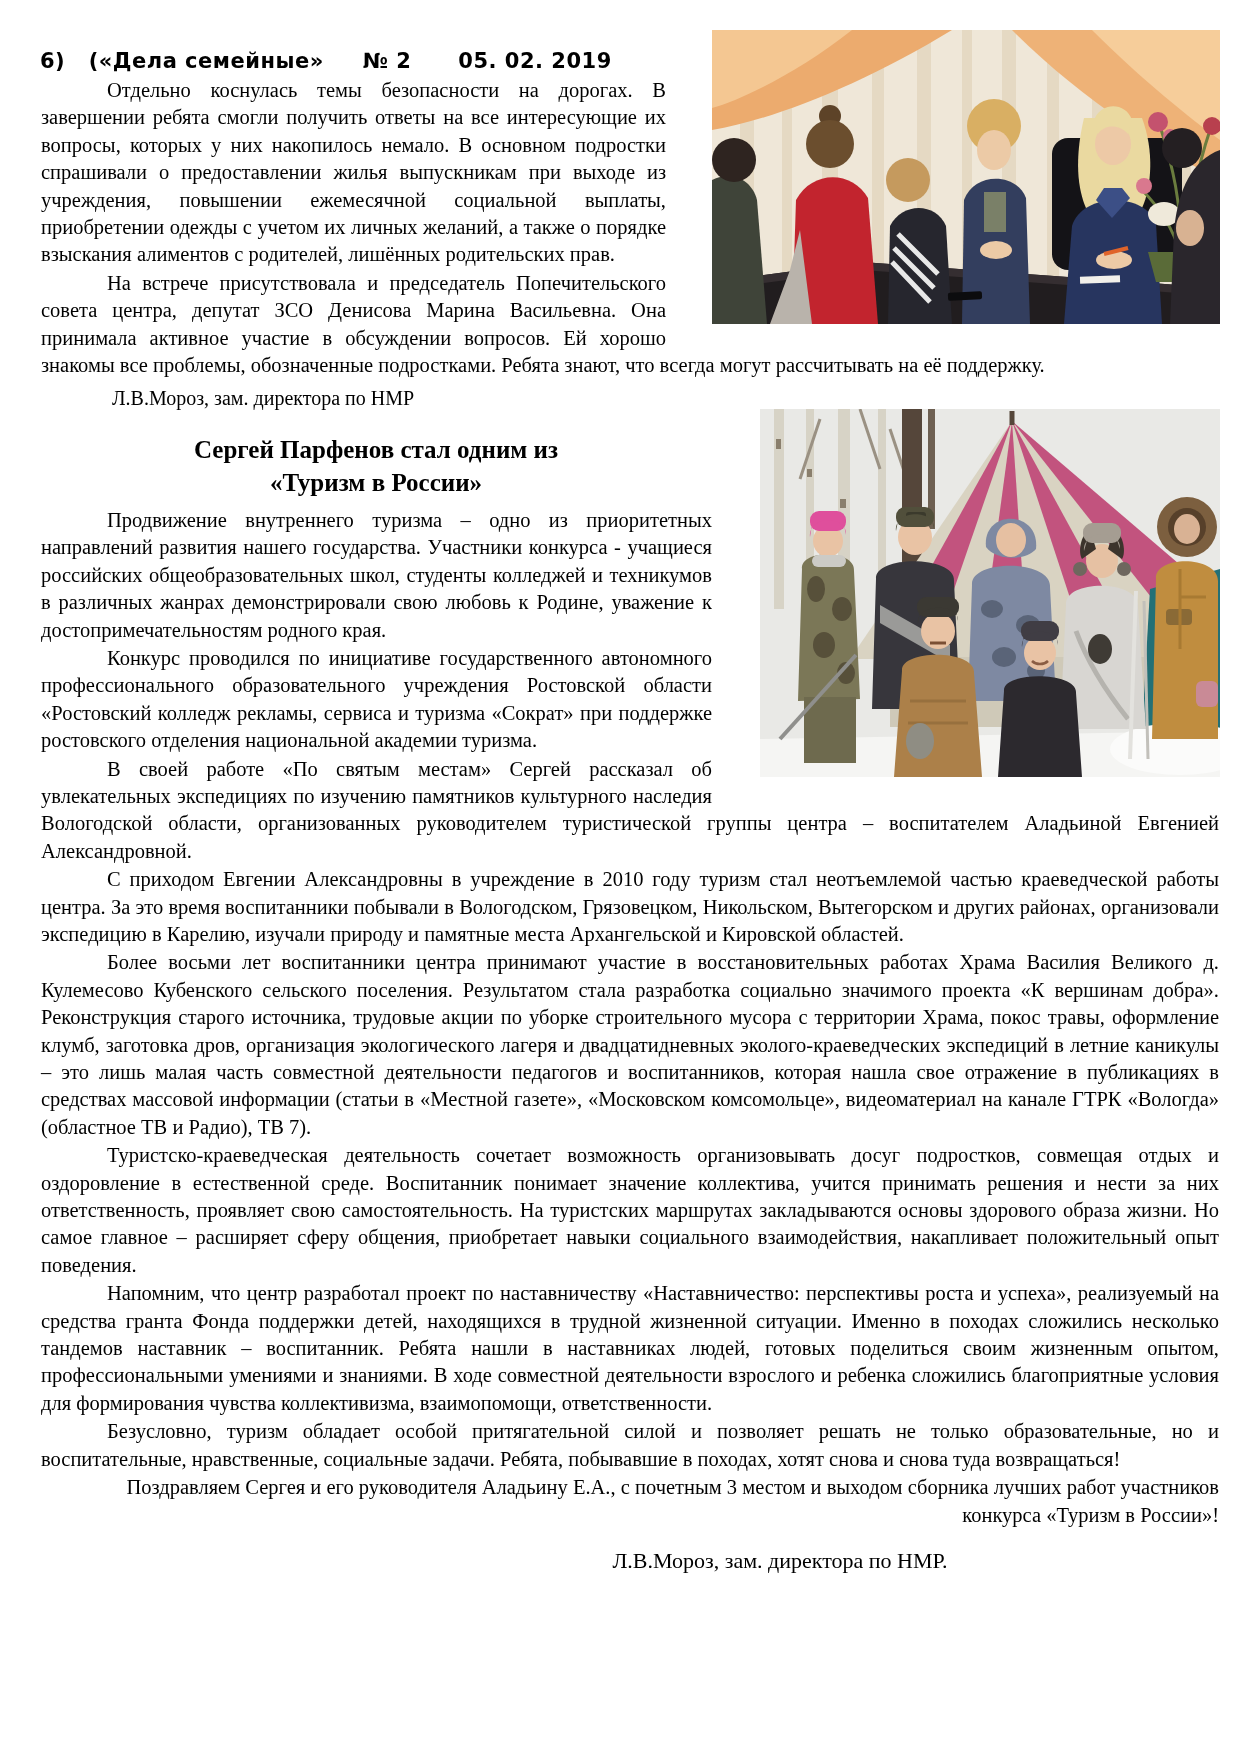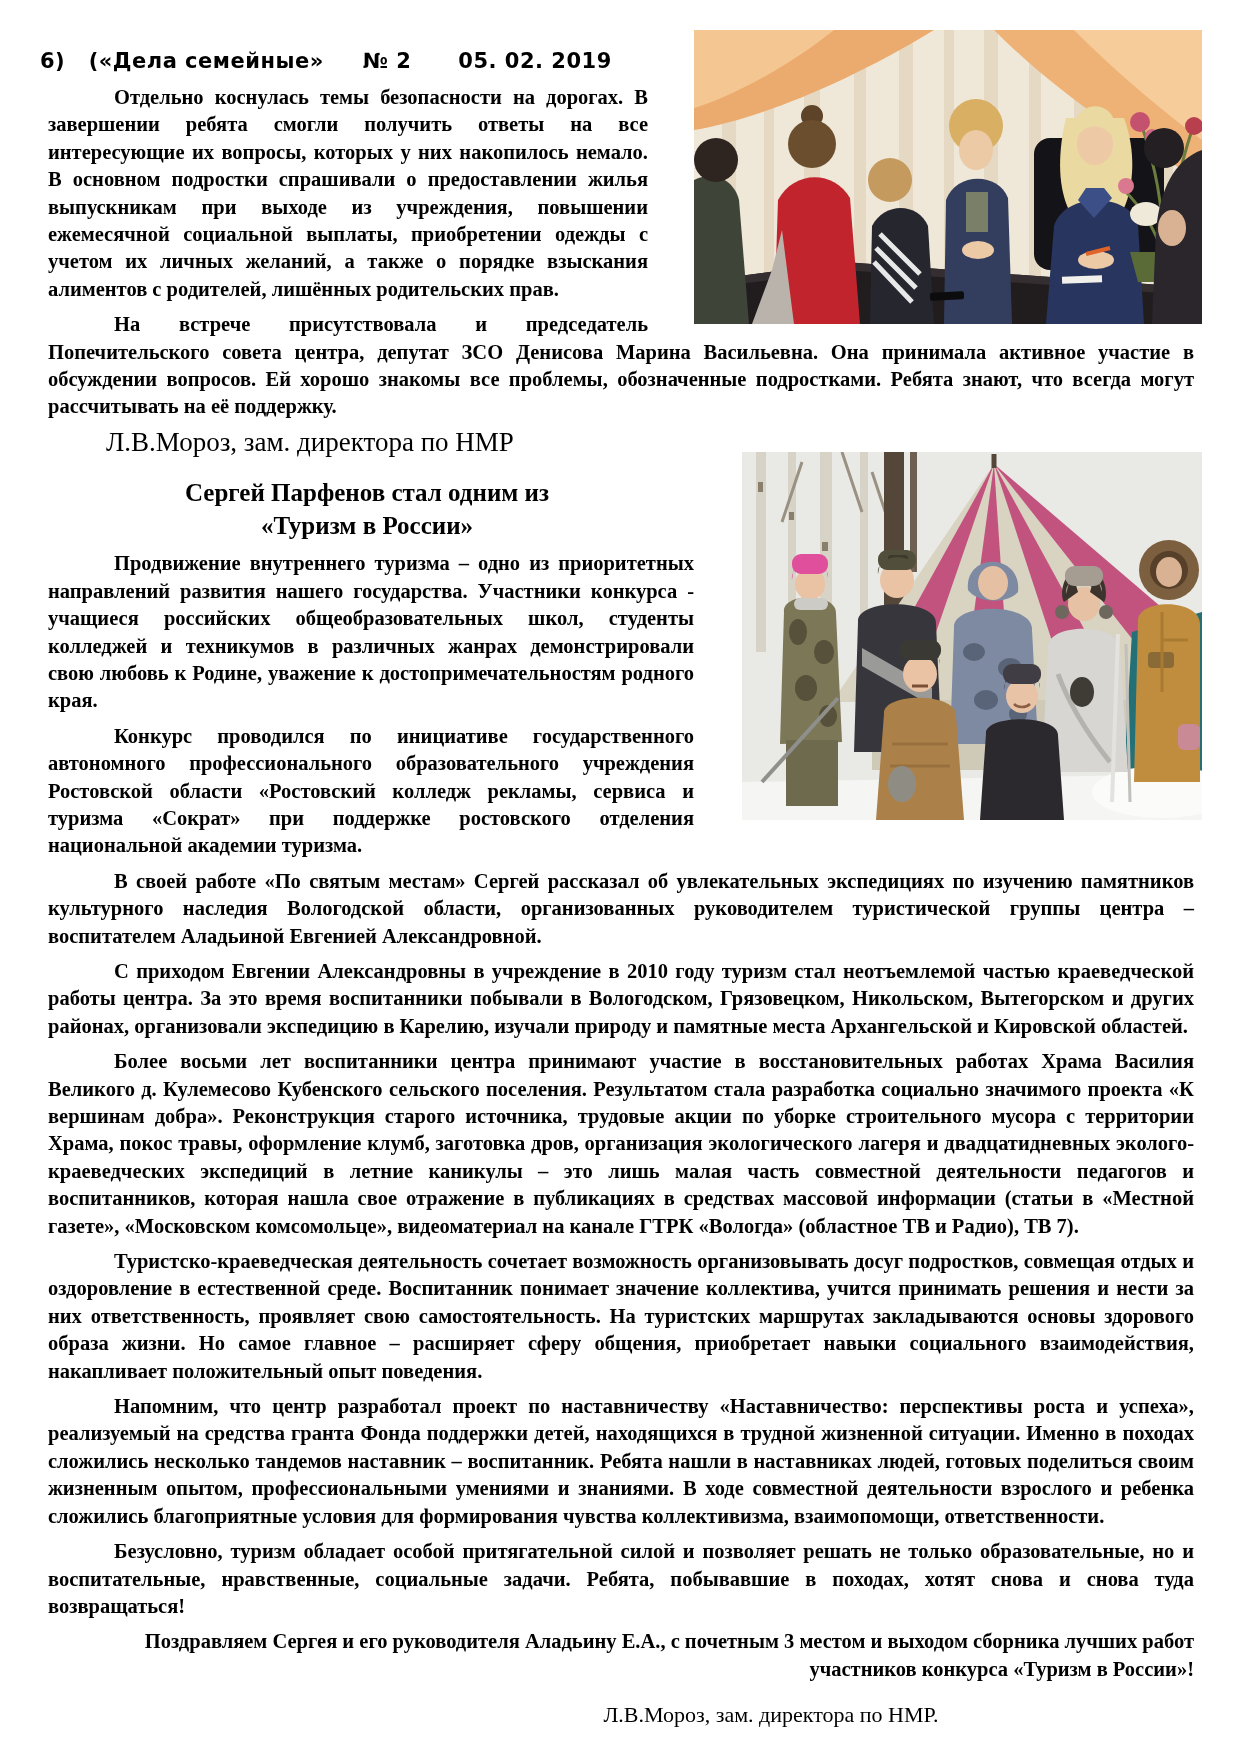--- a/index.html
+++ b/index.html
@@ -1,27 +1,27 @@
 <!DOCTYPE html>
 <html lang="ru"><head>
 <meta charset="utf-8">
 <style>
   html,body { margin:0; padding:0; background:#ffffff; }
   body { width:1240px; height:1754px; font-family:"Liberation Serif", serif; color:#000; }
   .page {
     box-sizing:border-box; width:1240px; height:1754px;
-    padding:46px 38px 20px 40px; overflow:hidden; background:#fff;
+    padding:46px 20px 20px 40px; overflow:hidden; background:#fff;
   }
   .doc-header {
     font-family:"DejaVu Sans", sans-serif; font-weight:700;
     font-size:21px; line-height:30px; white-space:pre-wrap; letter-spacing:.5px;
   }
-  p.body { margin:8px; font-size:20.5px; line-height:27.4px; text-align:justify; text-indent:66px;font-weight:bold; }
+  p.body { margin:1px; font-size:20.5px; line-height:27.4px; text-align:justify; text-indent:66px; }
   p.nojust { text-align:right; }
-  .sig1 { margin:0; font-size:27px; line-height:27.4px; text-indent:66px; }
+  .sig1 { margin:6px; font-size:20px; line-height:27.4px; text-indent:66px; }
   .headline {
     font-weight:700; font-size:25px; line-height:33px; text-align:center;
     margin:20px 0 8px 0;
     font-family:Liberation Serif, serif;
   }
   .headline span { display:block; }
   .photo-frame { float:right; overflow:hidden; }
   .photo1 { width:508px; height:294px; margin:-16px 0 10px 46px; }
   .photo2 { width:460px; height:368px; margin:-24px 0 10px 48px; }
   .closing-sig {

